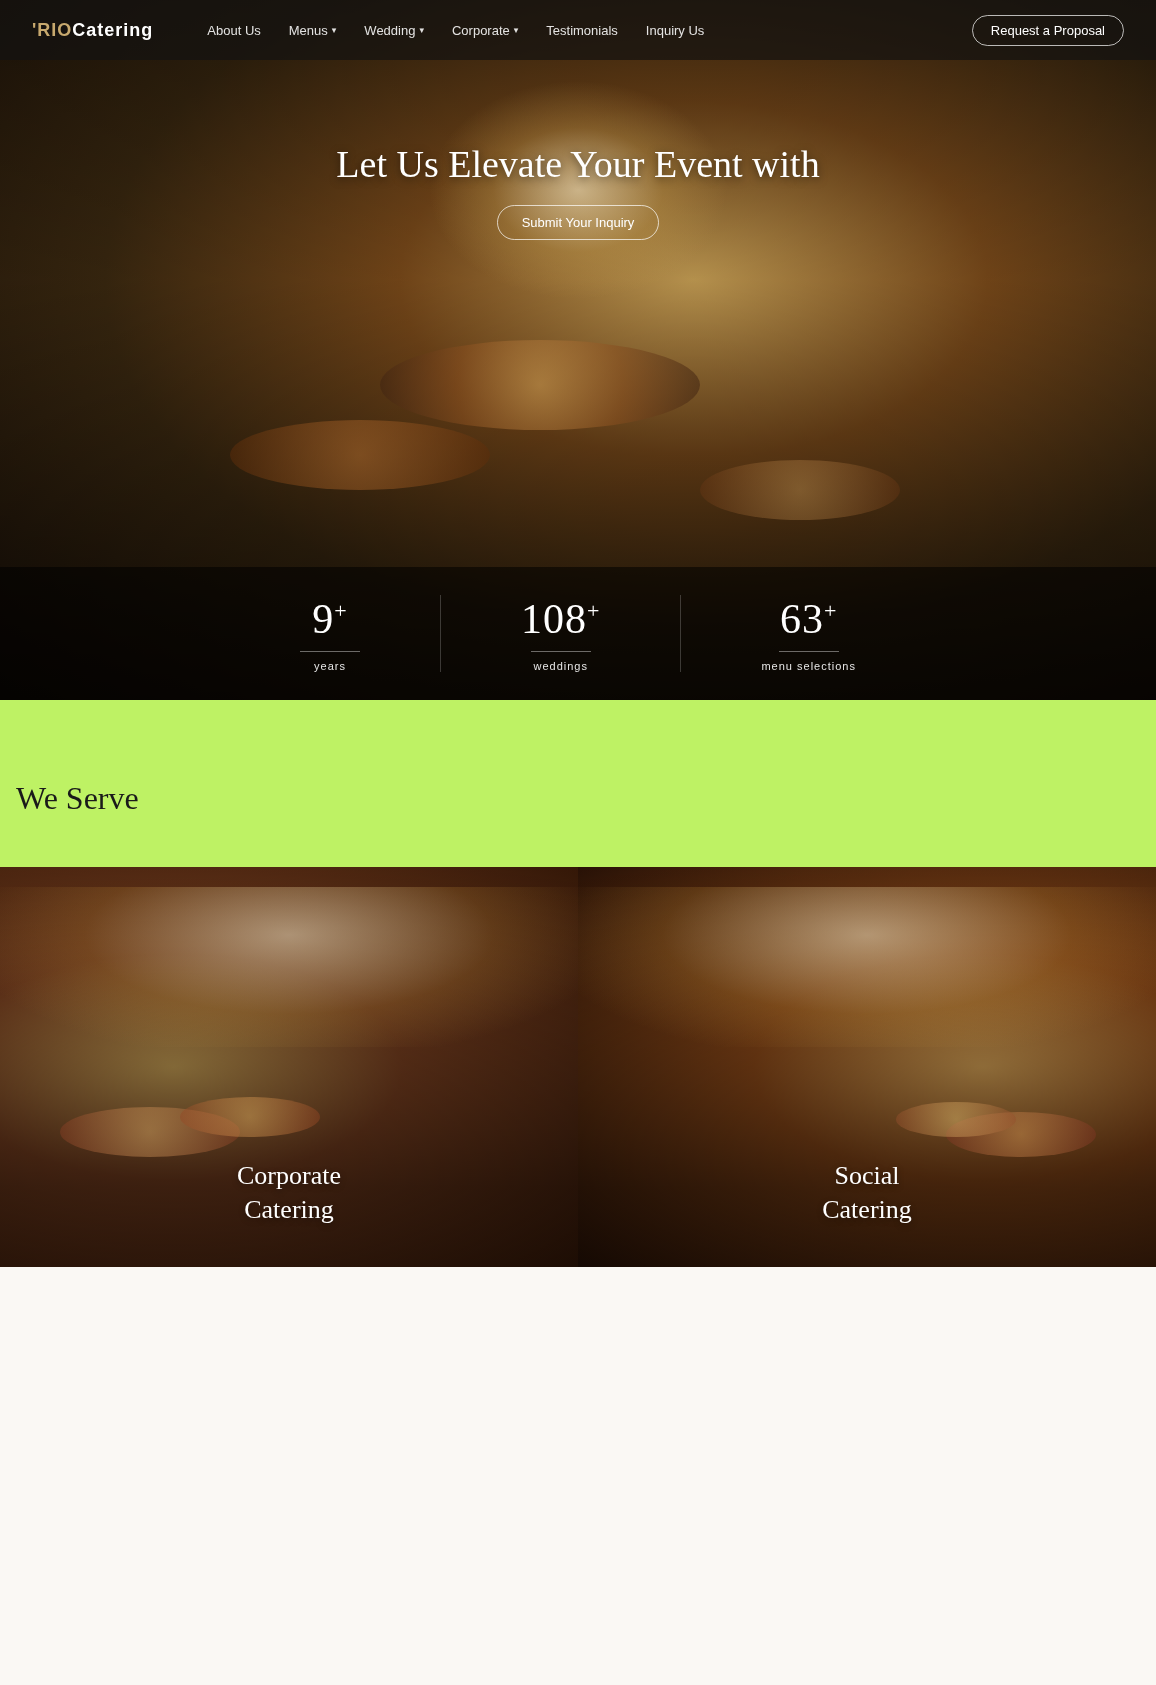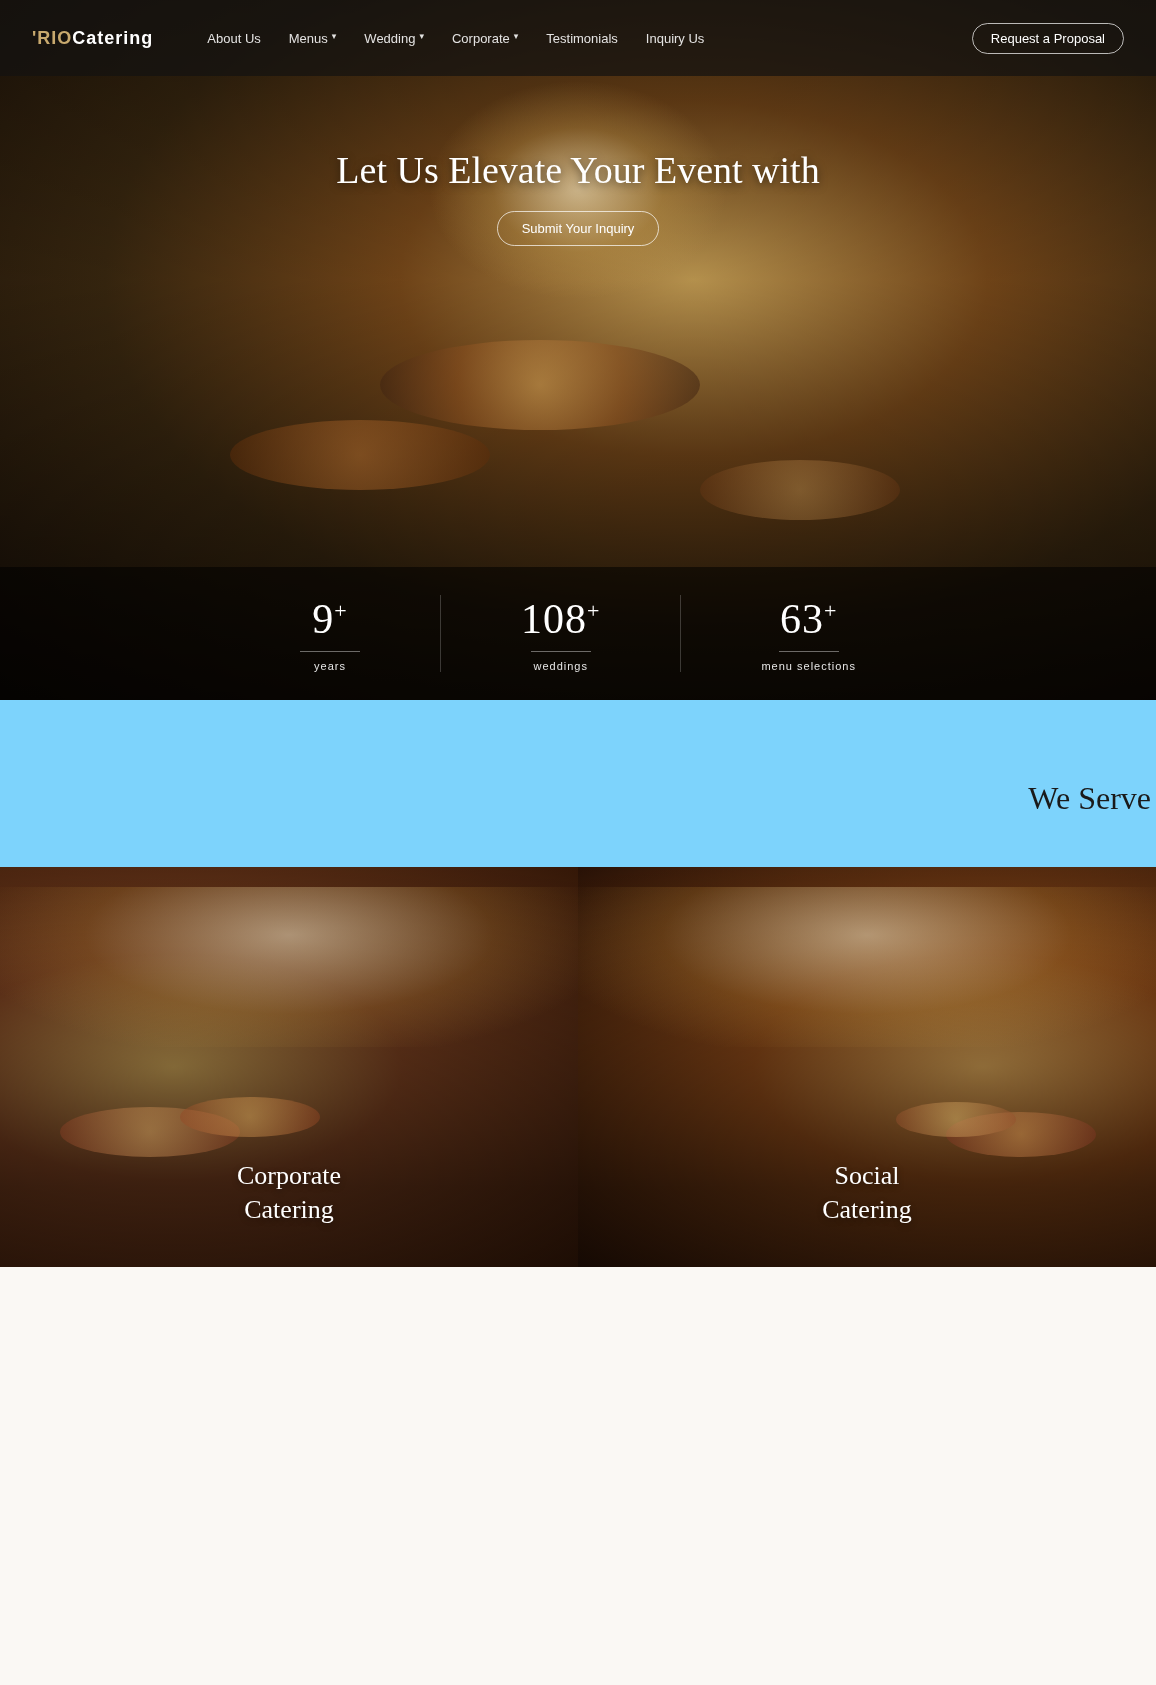--- a/index.html
+++ b/index.html
@@ -6,21 +6,21 @@
     body { font-family: 'Georgia', serif; background: #faf8f4; width: 1156px; }
 
     
     nav {
       position: absolute;
       top: 0; left: 0; right: 0;
       z-index: 10;
       display: flex;
       align-items: center;
       padding: 0 32px;
-      height: 76px;
+      height: 60px;
       background: rgba(20,18,16,0.72);
     }
     .nav-logo {
       display: flex;
       align-items: center;
       gap: 4px;
       margin-right: 40px;
       flex-shrink: 0;
     }
     .nav-logo-text {
@@ -38,20 +38,21 @@
       flex: 1;
       list-style: none;
     }
     .nav-links li a {
       color: rgba(255,255,255,0.88);
       text-decoration: none;
       font-size: 13px;
       font-family: sans-serif;
       padding: 0 14px;
       display: flex;
+      align-items: center;
       gap: 4px;
     }
     .nav-links li a .chevron { font-size: 9px; }
     .nav-cta {
       margin-left: auto;
       border: 1px solid rgba(255,255,255,0.7);
       border-radius: 20px;
       padding: 7px 18px;
       color: #fff;
       font-size: 13px;
@@ -110,21 +111,20 @@
       text-align: center;
     }
     .hero-title {
       color: #fff;
       font-size: 38px;
       font-weight: 400;
       line-height: 1.3;
       font-family: Georgia, serif;
       max-width: 600px;
       text-shadow: 0 2px 8px rgba(0,0,0,0.5);
-      margin-top: 6px;
     }
     .hero-btn {
       margin-top: 16px;
       border: 1px solid rgba(255,255,255,0.7);
       border-radius: 20px;
       padding: 9px 24px;
       color: #fff;
       font-size: 13px;
       font-family: sans-serif;
       cursor: pointer;
@@ -166,23 +166,23 @@
     }
     .stat-line {
       width: 60px;
       height: 1px;
       background: rgba(255,255,255,0.4);
       margin: 8px auto 8px;
     }
 
     
     .we-serve {
-      background: #7dd3fc;
-      text-align: right;
-      padding: 80px 5px 50px;
+      background: #bef264;
+      text-align: left;
+      padding: 80px 16px 50px;
     }
     .we-serve-title {
       font-size: 32px;
       font-weight: 400;
       font-family: Georgia, serif;
       color: #1a1a1a;
     }
     .we-serve-sub {
       font-size: 14px;
       color: #666;

